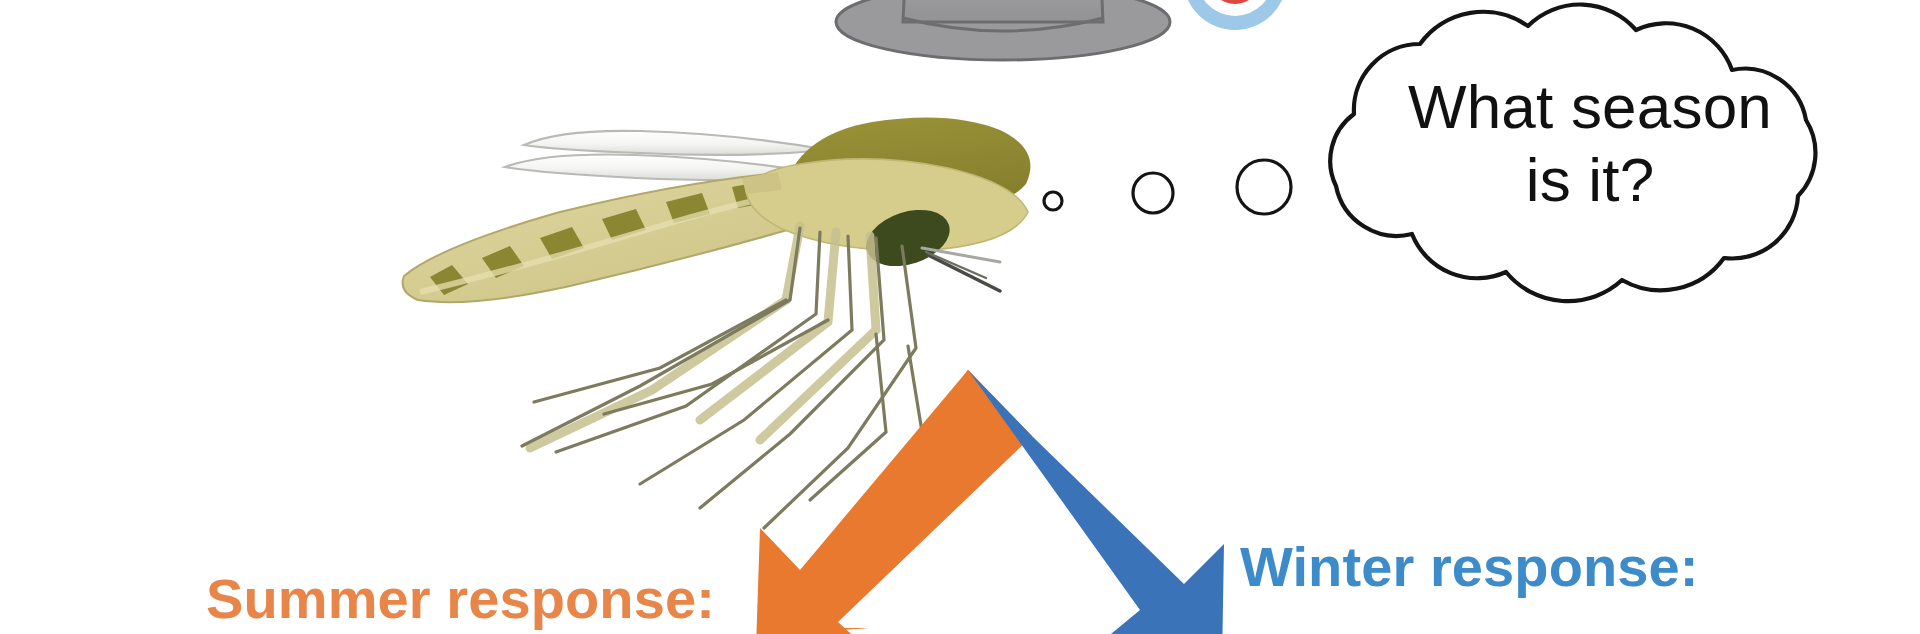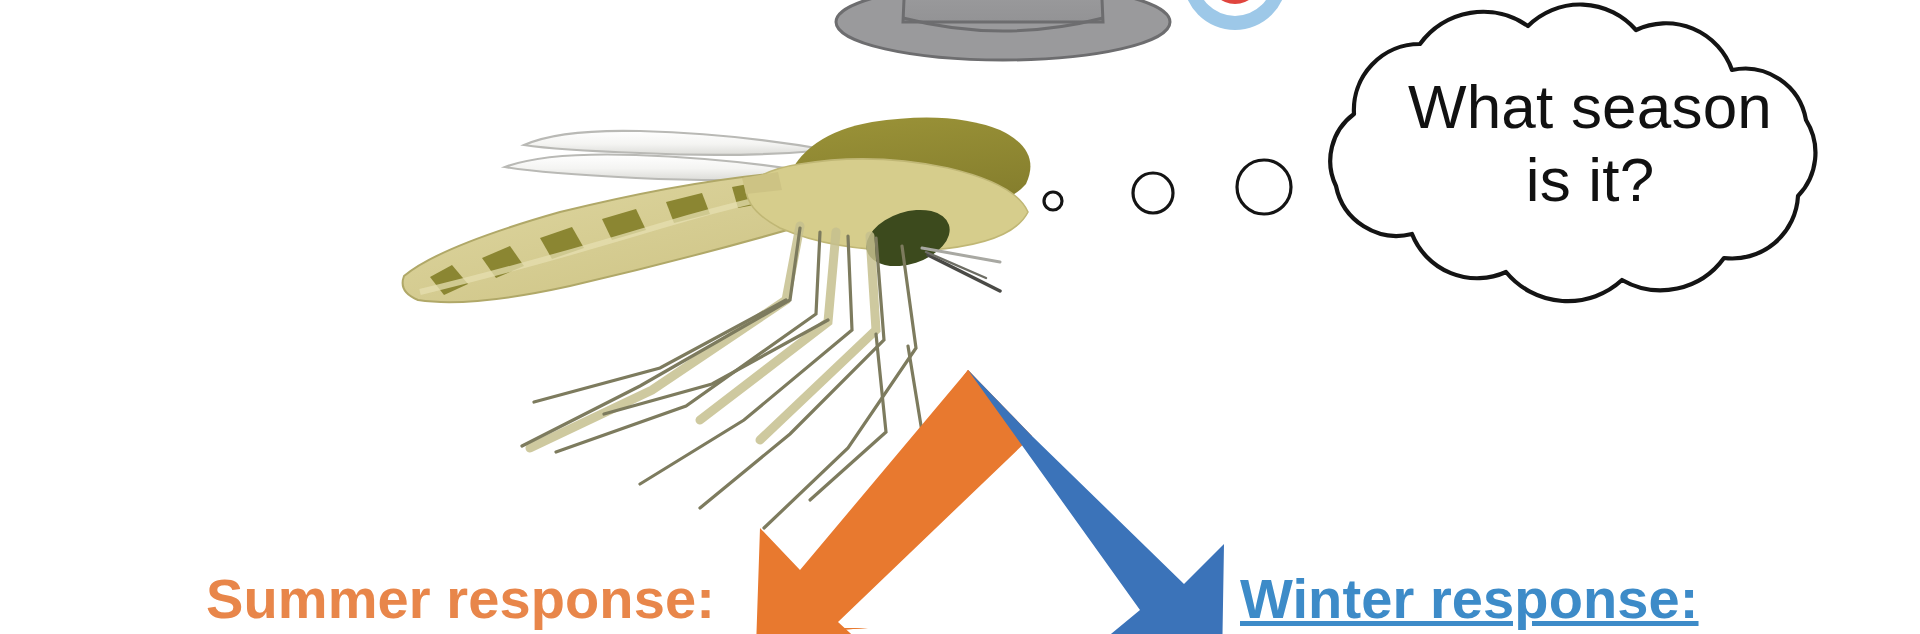--- a/index.html
+++ b/index.html
@@ -47,22 +47,21 @@
     font-weight: 600;
     letter-spacing: 0.1px;
     white-space: nowrap;
   }
   #summer-label {
     left: 206px;
     top: 566px;
   }
   #winter-label {
     left: 1240px;
-    top: 566px;
-    text-decoration: underline;
+    top: 534px;
   }
 </style>
 </head>
 <body>
 
 <div id="stage" style="background: rgb(255, 255, 255);">
 
   <svg class="layer" viewBox="0 0 1920 634">
 
     <defs>

